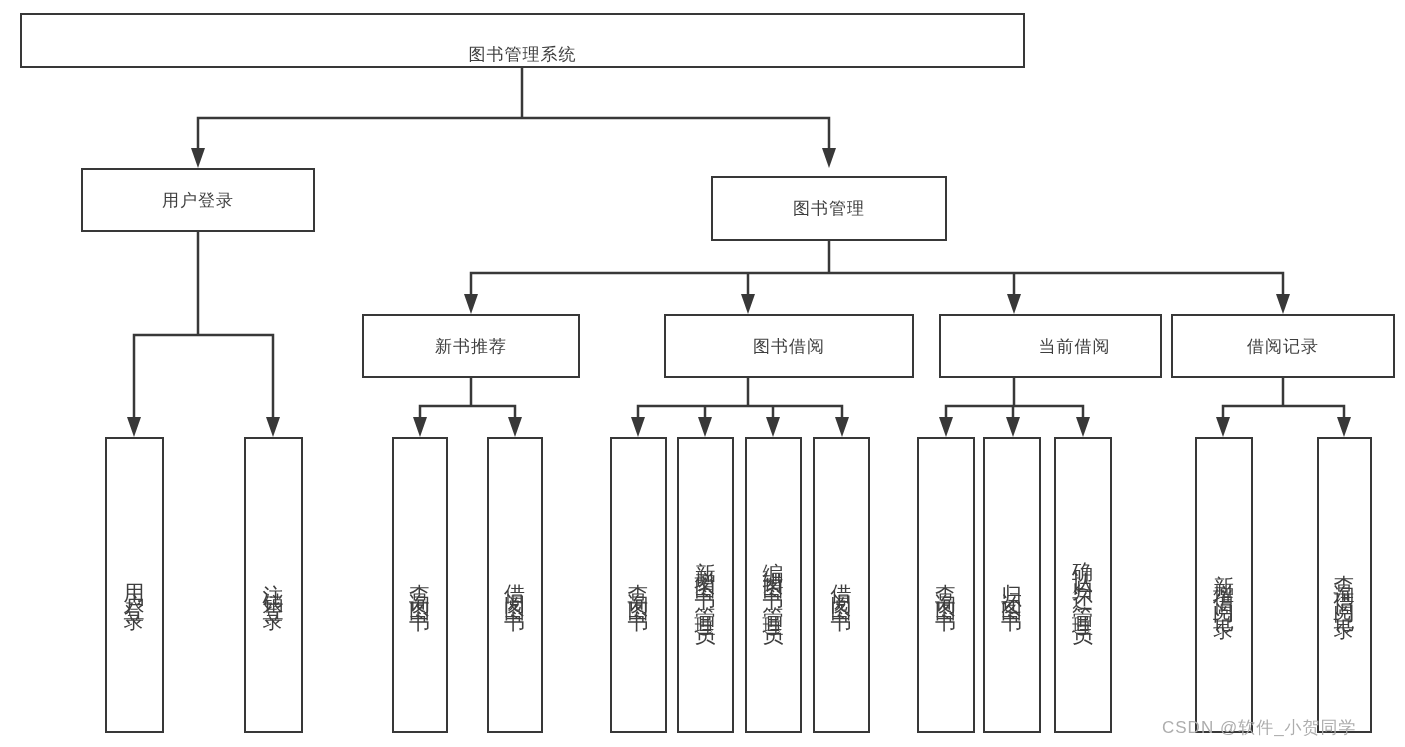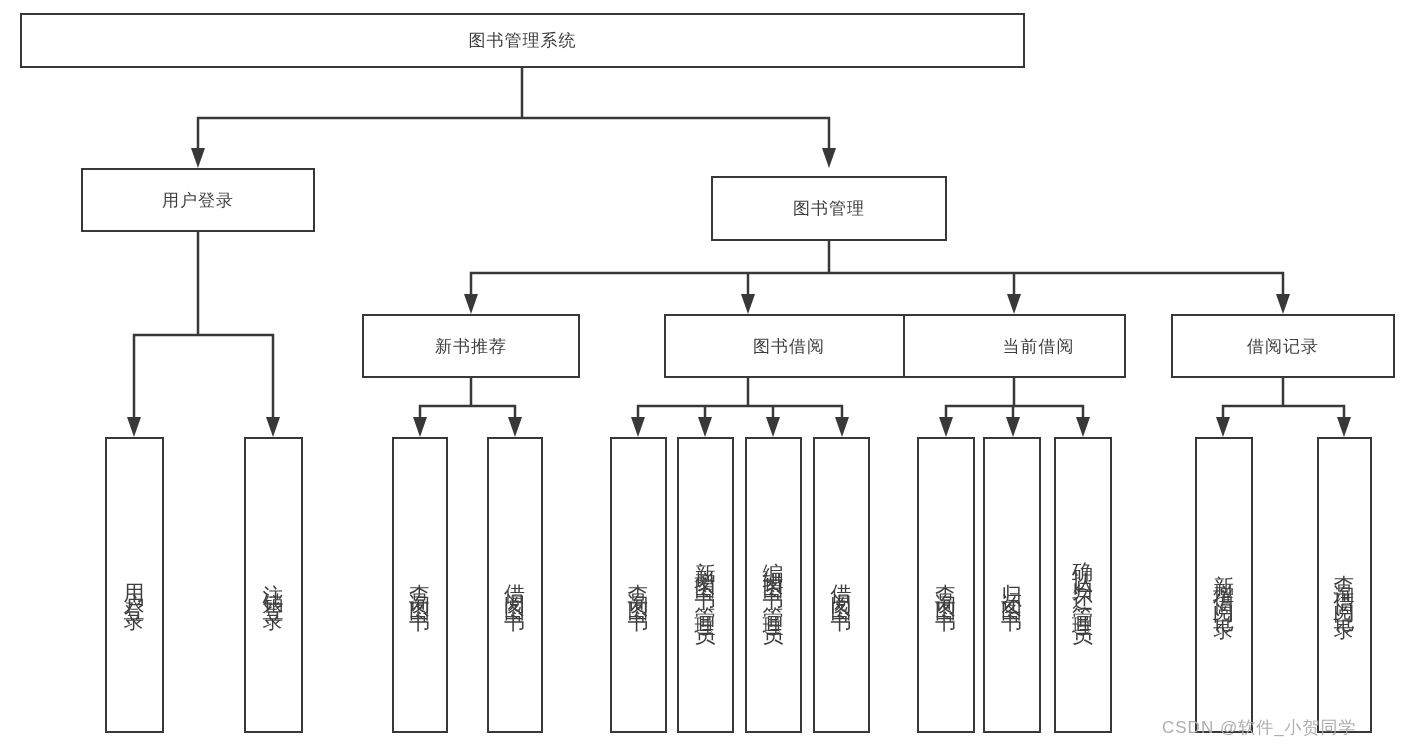--- a/index.html
+++ b/index.html
@@ -28,27 +28,27 @@
   .hbox{font-size:17px;letter-spacing:1px;}
   .vbox{font-size:21px;}
   .vtext{
     writing-mode:vertical-lr;
     text-orientation:mixed;
     letter-spacing:9px;
     line-height:1.1;
     white-space:nowrap;
   }
   
-  .n-root{left:20px;top:13px;width:1005px;height:55px;}
+  .n-root{left:20px;top:13px;width:1005px;height:55px;align-items:flex-end;}
   .n-user-login{left:81px;top:168px;width:234px;height:64px;}
   .n-book-mgmt{left:711px;top:176px;width:236px;height:65px;}
   .n-l3{top:314px;height:64px;}
   .n-new-book{left:362px;width:218px;font-family:Liberation Serif, serif;}
   .n-borrow{left:664px;width:250px;}
-  .n-current{left:903px;width:223px;padding-left:48px;}
+  .n-current{left:939px;width:223px;padding-left:48px;}
   .n-records{left:1171px;width:224px;}
   .n-l4{top:437px;height:296px;}
   .l4-a1{left:105px;width:59px;}
   .l4-a2{left:244px;width:59px;}
   .l4-b1{left:392px;width:56px;}
   .l4-b2{left:487px;width:56px;}
   .l4-c1{left:610px;width:57px;}
   .l4-c2{left:677px;width:57px;}
   .l4-c3{left:745px;width:57px;}
   .l4-c4{left:813px;width:57px;}

